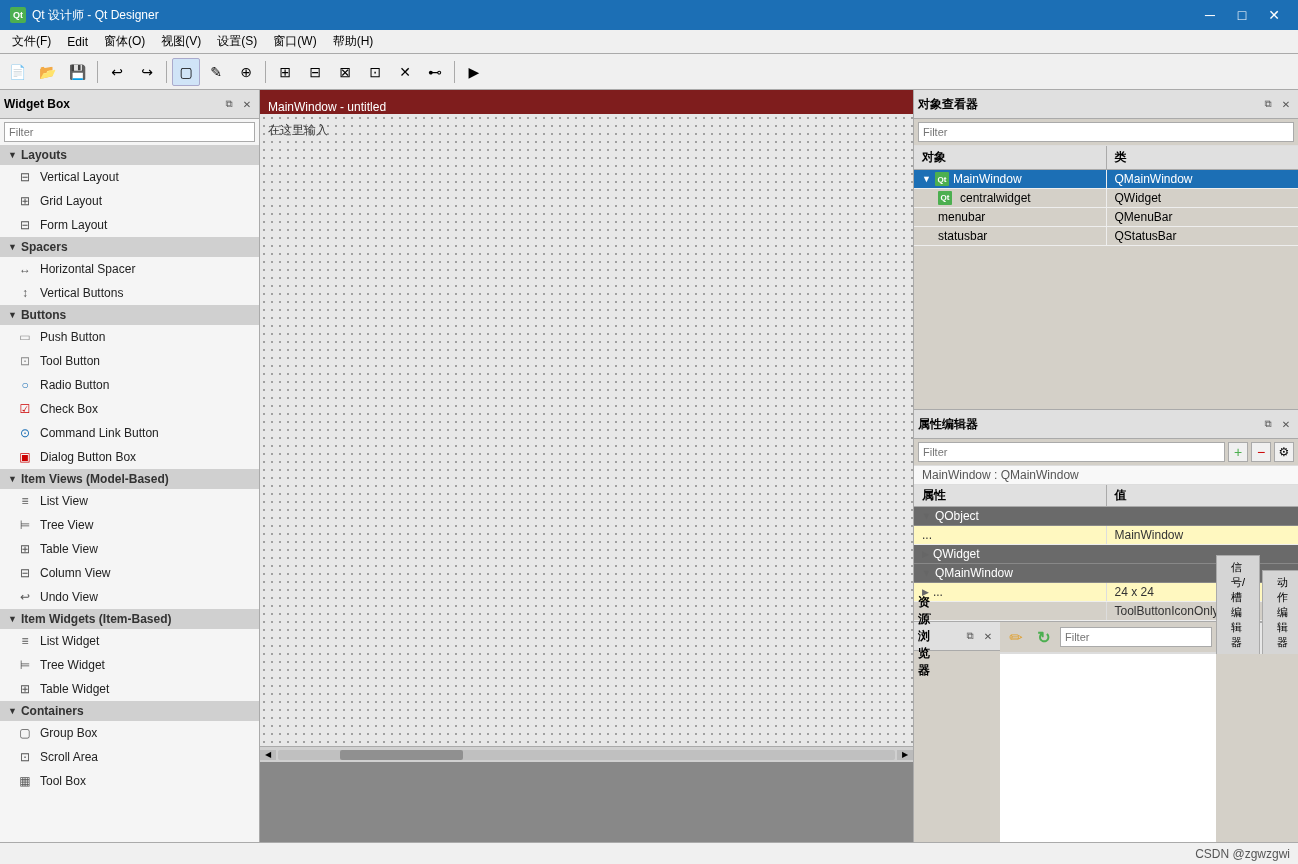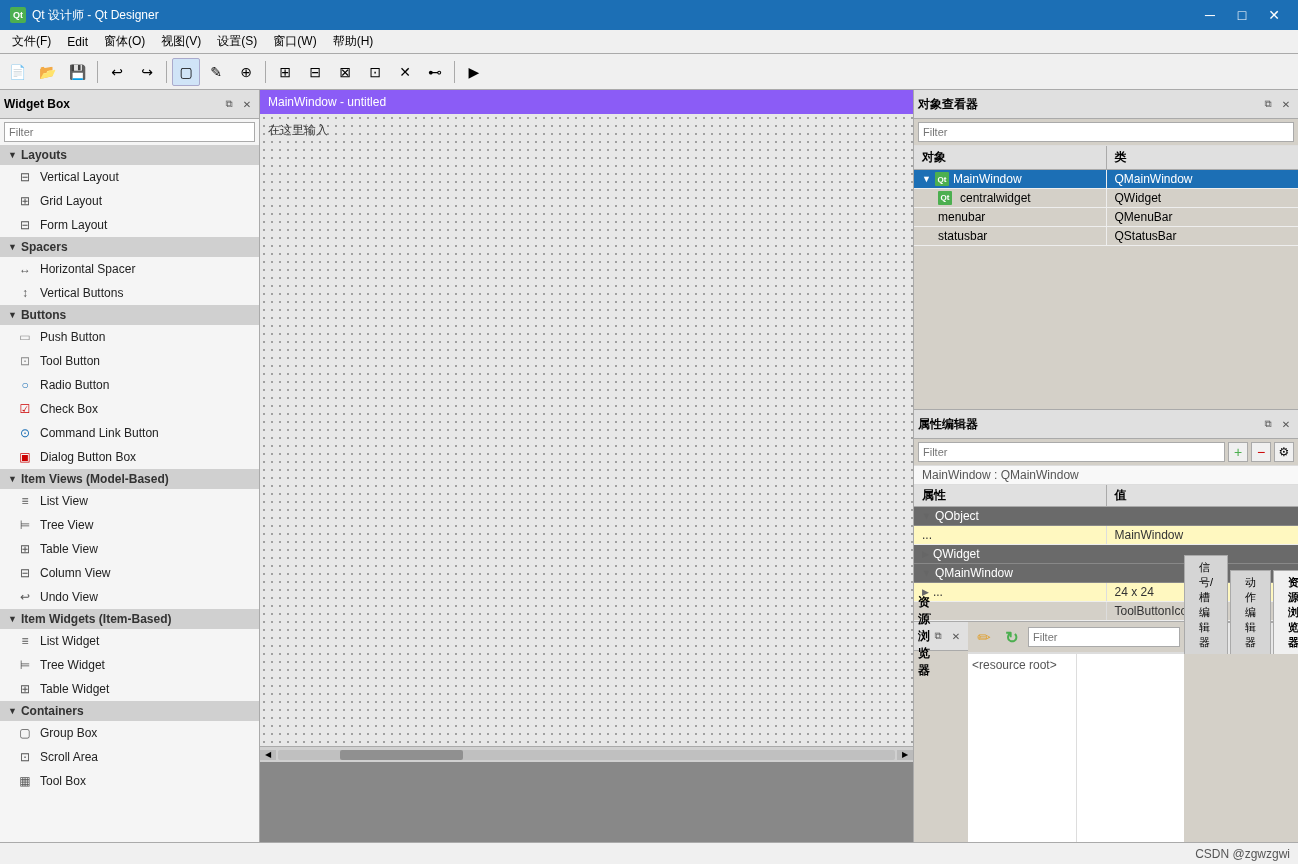--- a/index.html
+++ b/index.html
@@ -82,20 +82,21 @@
     }
     .panel-header {
       background: #e0e0e0;
       border-bottom: 1px solid #aaa;
       height: 24px;
       display: flex;
       align-items: center;
       justify-content: space-between;
       padding: 14px 4px;
       font-weight: bold;
+      gap: 32px;
     }
     .panel-header-btns { display: flex; gap: 2px; }
     .panel-header-btn { width: 16px; height: 16px; background: transparent; border: none; cursor: pointer; font-size: 10px; color: #555; display: flex; align-items: center; justify-content: center; }
 
     .filter-input {
       width: calc(100% - 8px);
       margin: 3px 4px;
       height: 20px;
       border: 1px solid #aaa;
       padding: 0 4px;
@@ -141,25 +142,25 @@
     }
     .canvas-window {
       background: #c8d8e8;
       margin: 0;
       flex: 1;
       display: flex;
       flex-direction: column;
       overflow: hidden;
     }
     .canvas-titlebar {
-      background: #8b5cf6;
+      background: #7f1d1d;
       color: white;
       height: 24px;
       display: flex;
-      align-items: center;
+      align-items: flex-end;
       padding: 0 8px;
       font-size: 12px;
     }
     .canvas-content {
       flex: 1;
       background-image: radial-gradient(circle, #a0a0a0 1px, transparent 1px);
       background-size: 8px 8px;
       background-color: #e8e8e8;
       position: relative;
     }
@@ -726,23 +727,20 @@
           <button class="panel-header-btn">✕</button>
         </div>
       </div>
       <div class="resource-content">
         <div class="resource-toolbar">
           <button class="res-btn" style="color:#e0a030;">✏</button>
           <button class="res-btn" style="color:#4caf50; font-weight:bold;">↻</button>
           <input class="res-filter" type="text" placeholder="Filter" style="">
         </div>
         <div class="resource-tree">
-          <div class="resource-left">
-            <span>&lt;resource root&gt;</span>
-          </div>
           <div class="resource-right"></div>
         </div>
       </div>
 
       <div class="bottom-tabs">
         <div class="bottom-tab">信号/槽编辑器</div>
         <div class="bottom-tab">动作编辑器</div>
         <div class="bottom-tab active">资源浏览器</div>
       </div>
     </div>

